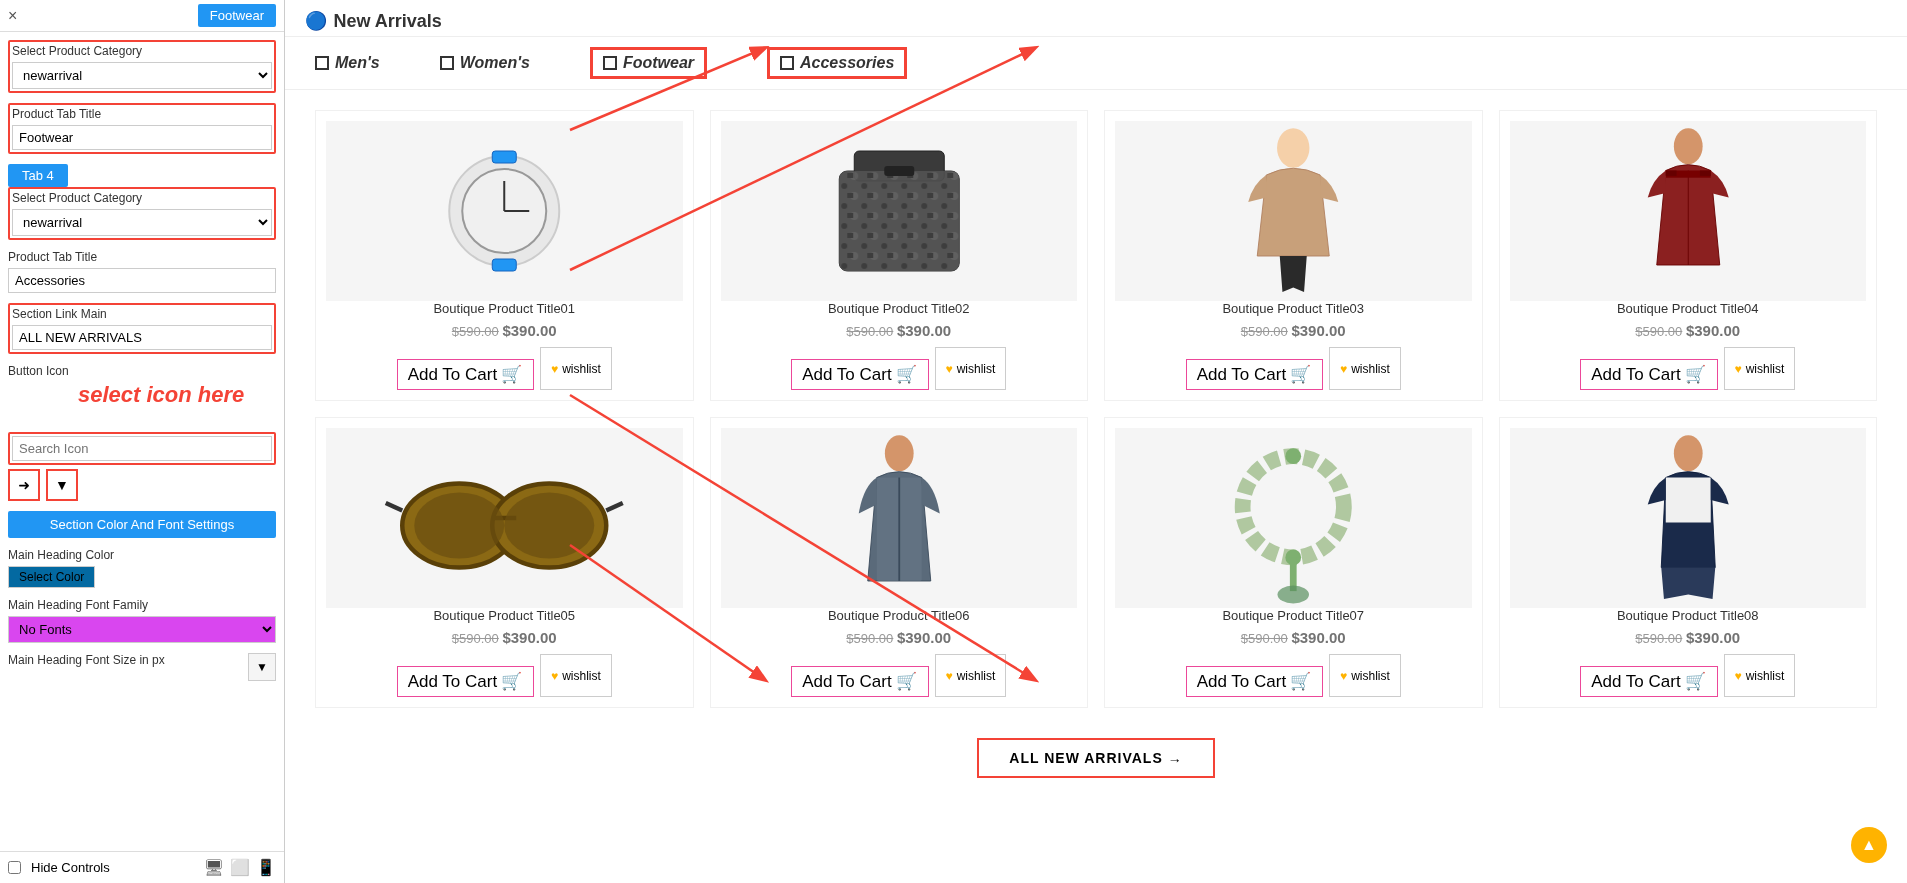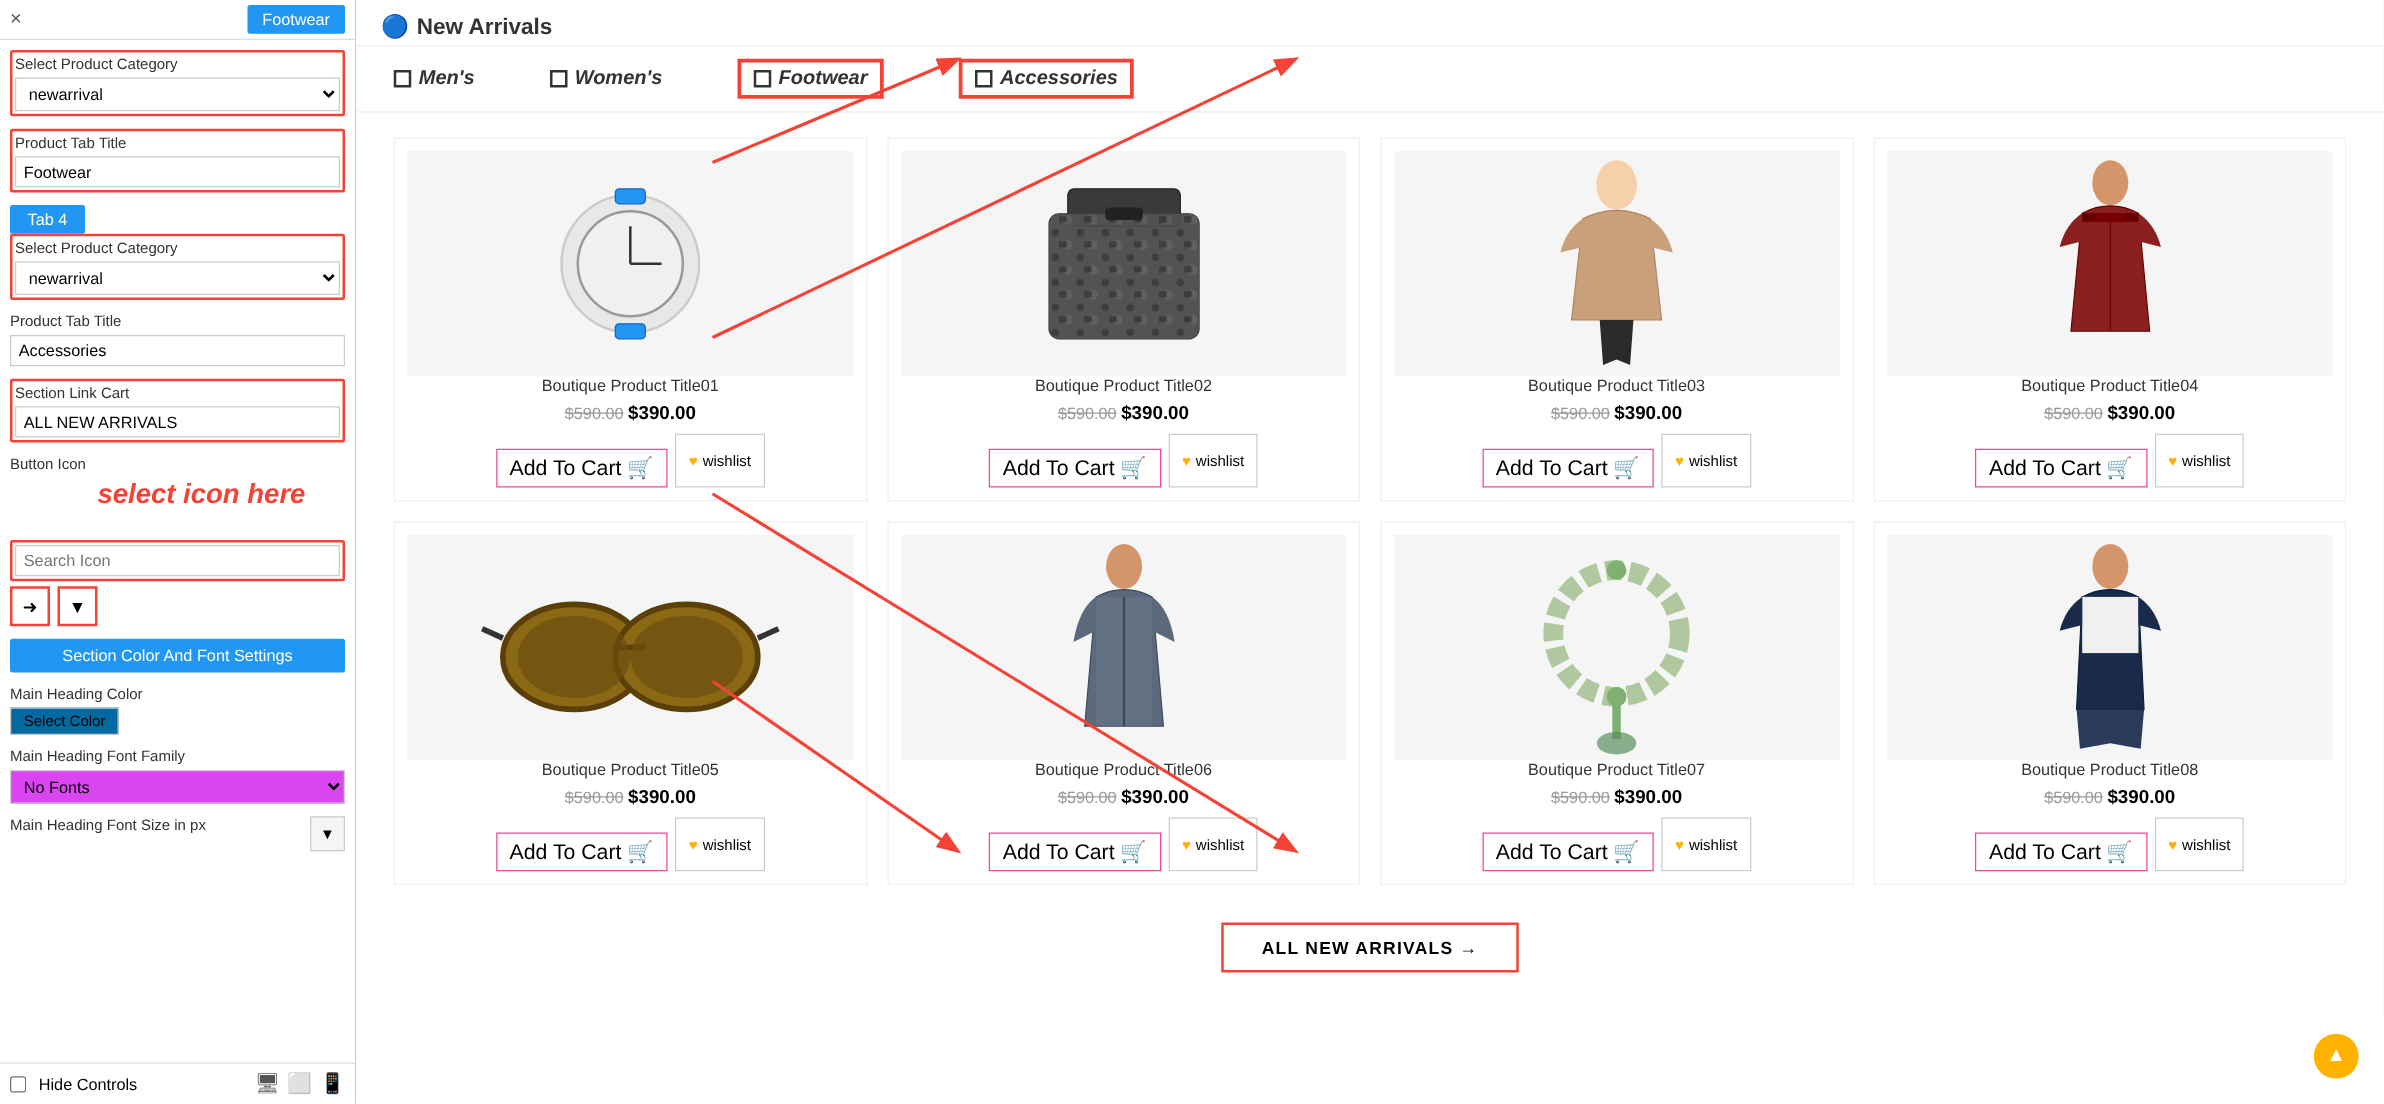--- a/index.html
+++ b/index.html
@@ -145,21 +145,21 @@
     
     .product-card {
       background: #fff;
       text-align: center;
       border: 1px solid #f0f0f0;
       padding: 10px;
     }
     .product-title { font-size: 13px; color: #333; margin-bottom: 6px; }
     .product-price { font-size: 13px; color: #333; margin-bottom: 8px; }
     .price-old { text-decoration: line-through; color: #999; }
-    .price-new { color: #000000; font-weight: bold; font-size: 15px; }
+    .price-new { color: #737373; font-weight: bold; font-size: 15px; }
     .product-actions { display: flex; gap: 6px; justify-content: center; }
     .add-to-cart-btn {
       background: #fff; border: 1px solid #ec4899; padding: 4px 10px;
       font-size: 17px; cursor: pointer; margin-top: 12px;
     }
     .wishlist-btn {
       background: #fff; border: 1px solid #ccc; padding: 4px 10px;
       font-size: 12px; cursor: pointer; display: flex; align-items: center; gap: 4px;
     }
     .heart-icon { color: #ffb300; }
@@ -235,21 +235,21 @@
       </div>
 
       
       <div class="field-group">
         <div class="field-label">Product Tab Title</div>
         <input class="field-input" type="text" value="Accessories" style="">
       </div>
 
       
       <div class="field-group outlined-field">
-        <div class="field-label">Section Link Cart</div>
+        <div class="field-label">Section Link Main</div>
         <input class="field-input" type="text" value="ALL NEW ARRIVALS" style="">
       </div>
 
       
 
       
       <div class="field-group">
         <div class="field-label">Button Icon</div>
         <div class="button-icon-wrapper">
           <span class="select-icon-text">select icon here</span>

